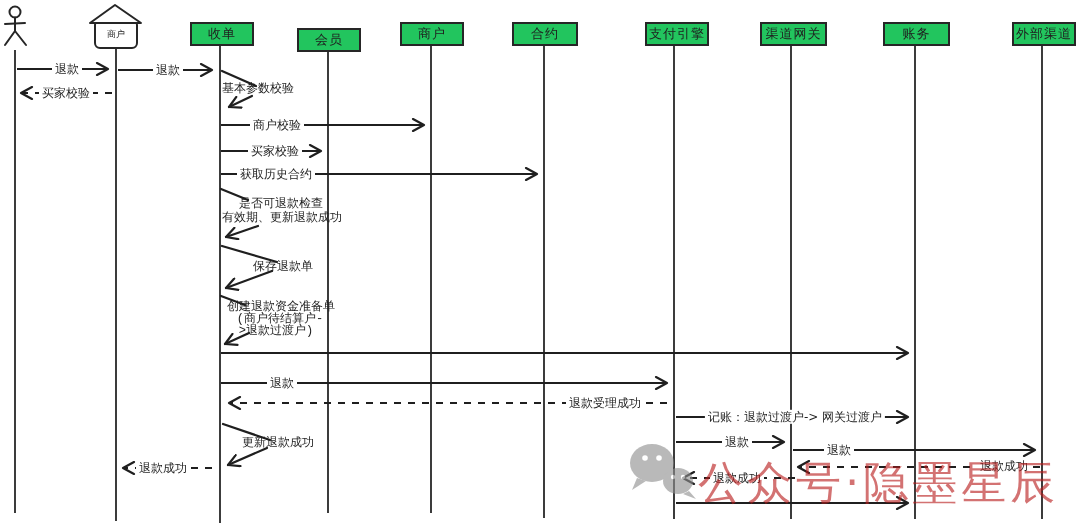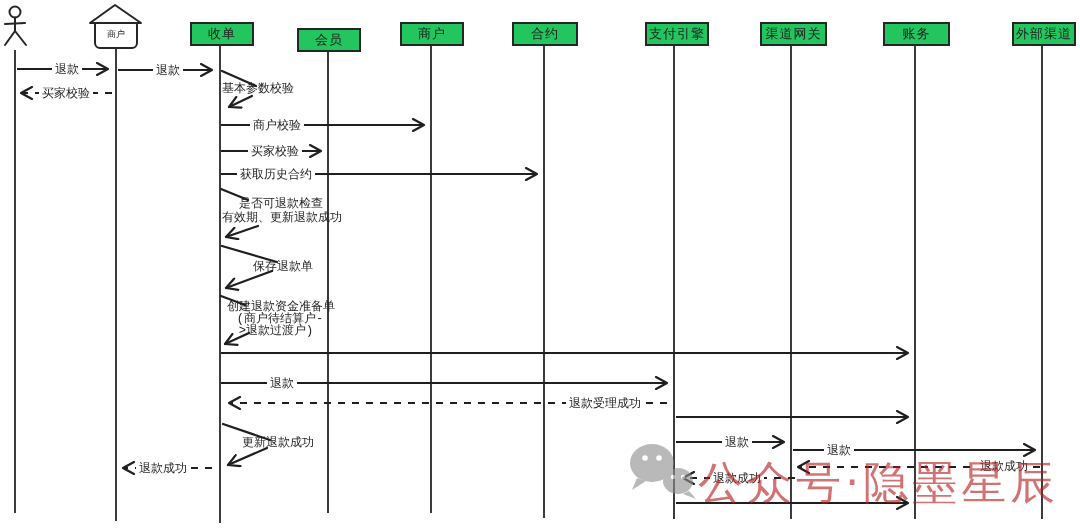--- a/index.html
+++ b/index.html
@@ -126,20 +126,21 @@
 
   <div class="mlabel plain" style="left:281px;top:204px">是否可退款检查</div>
   <div class="mlabel plain" style="left:282px;top:218px">有效期、更新退款成功</div>
   <div class="mlabel plain" style="left:283px;top:267px">保存退款单</div>
   <div class="mlabel plain" style="left:281px;top:307px">创建退款资金准备单</div>
   <div class="mlabel plain" style="left:280px;top:319px">(商户待结算户-</div>
   <div class="mlabel plain" style="left:276px;top:331px">&gt;退款过渡户)</div>
 
   <div class="mlabel" style="left:282px;top:383px">退款</div>
   <div class="mlabel" style="left:605px;top:403px">退款受理成功</div>
+  <div class="mlabel" style="left:795px;top:417px">记账：退款过渡户-&gt; 网关过渡户</div>
   <div class="mlabel plain" style="left:278px;top:443px">更新退款成功</div>
   <div class="mlabel" style="left:737px;top:442px">退款</div>
   <div class="mlabel" style="left:839px;top:450px">退款</div>
   <div class="mlabel" style="left:1004px;top:466px">退款成功</div>
   <div class="mlabel" style="left:163px;top:468px">退款成功</div>
   <div class="mlabel" style="left:737px;top:478px">退款成功</div>
 
   <svg class="wicon" width="1080" height="530" viewBox="0 0 1080 530">
     <g fill="#8f8f8f">
       <ellipse cx="652" cy="463" rx="22" ry="19"></ellipse>

